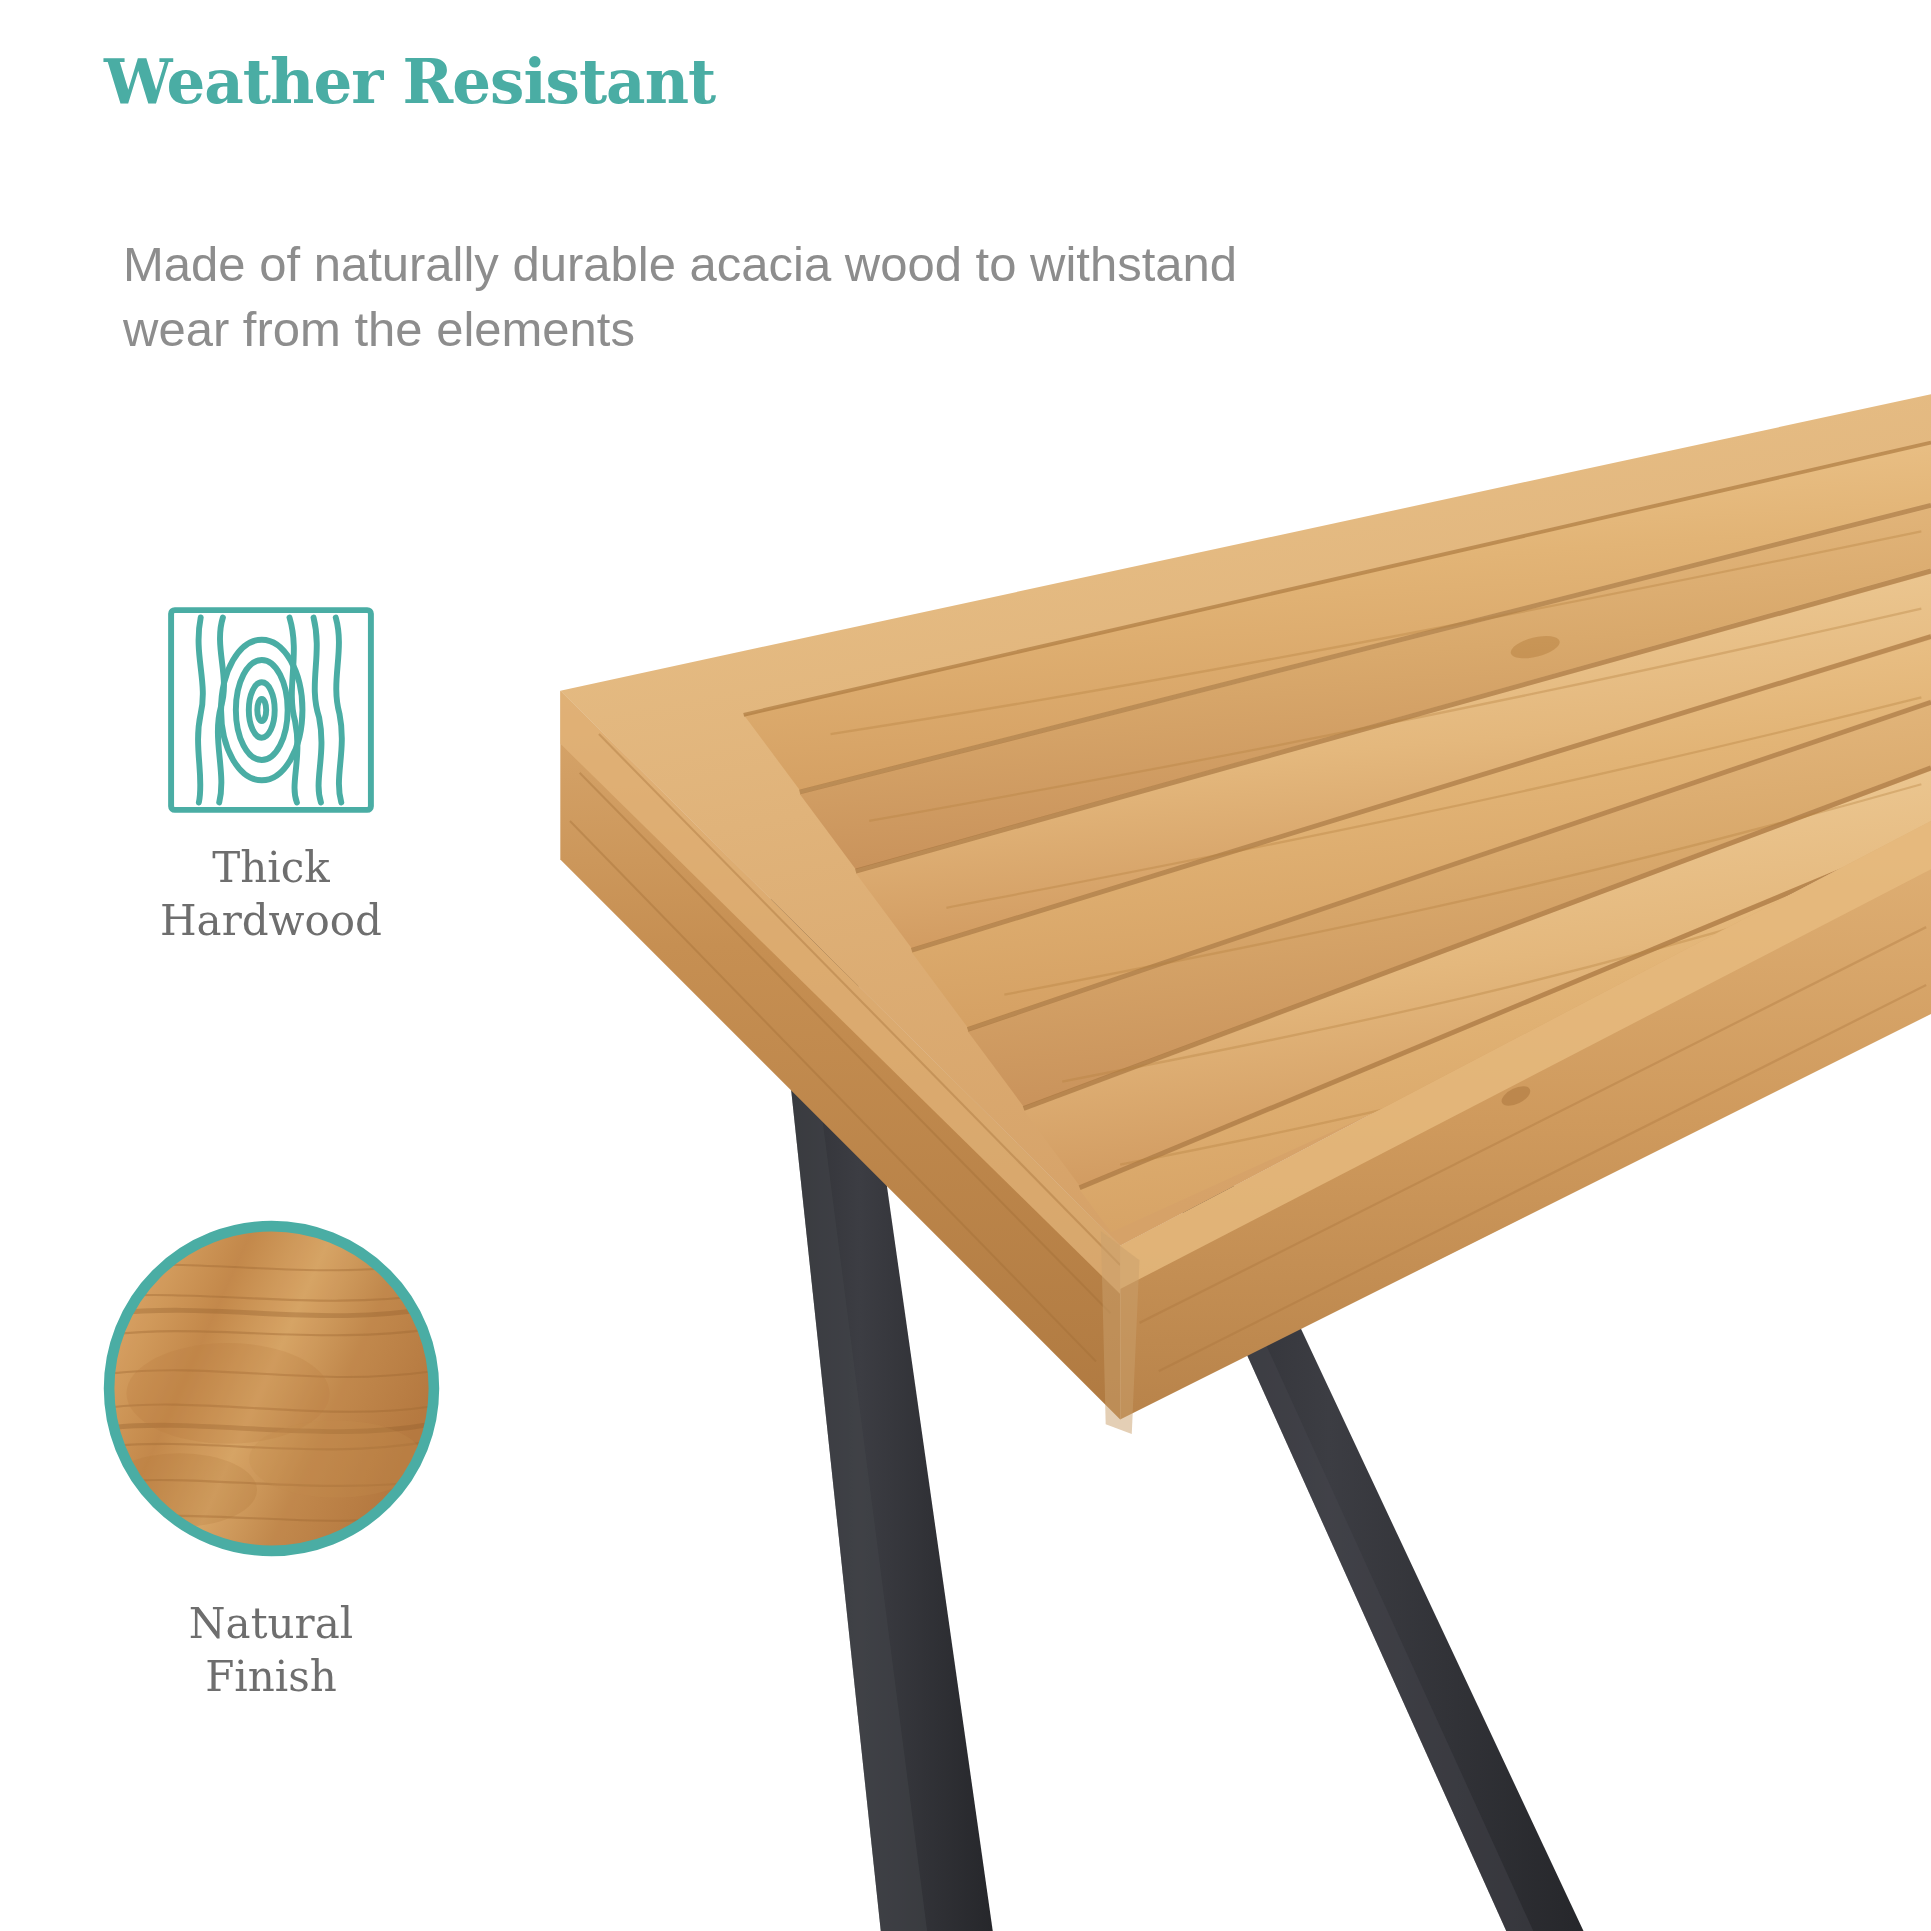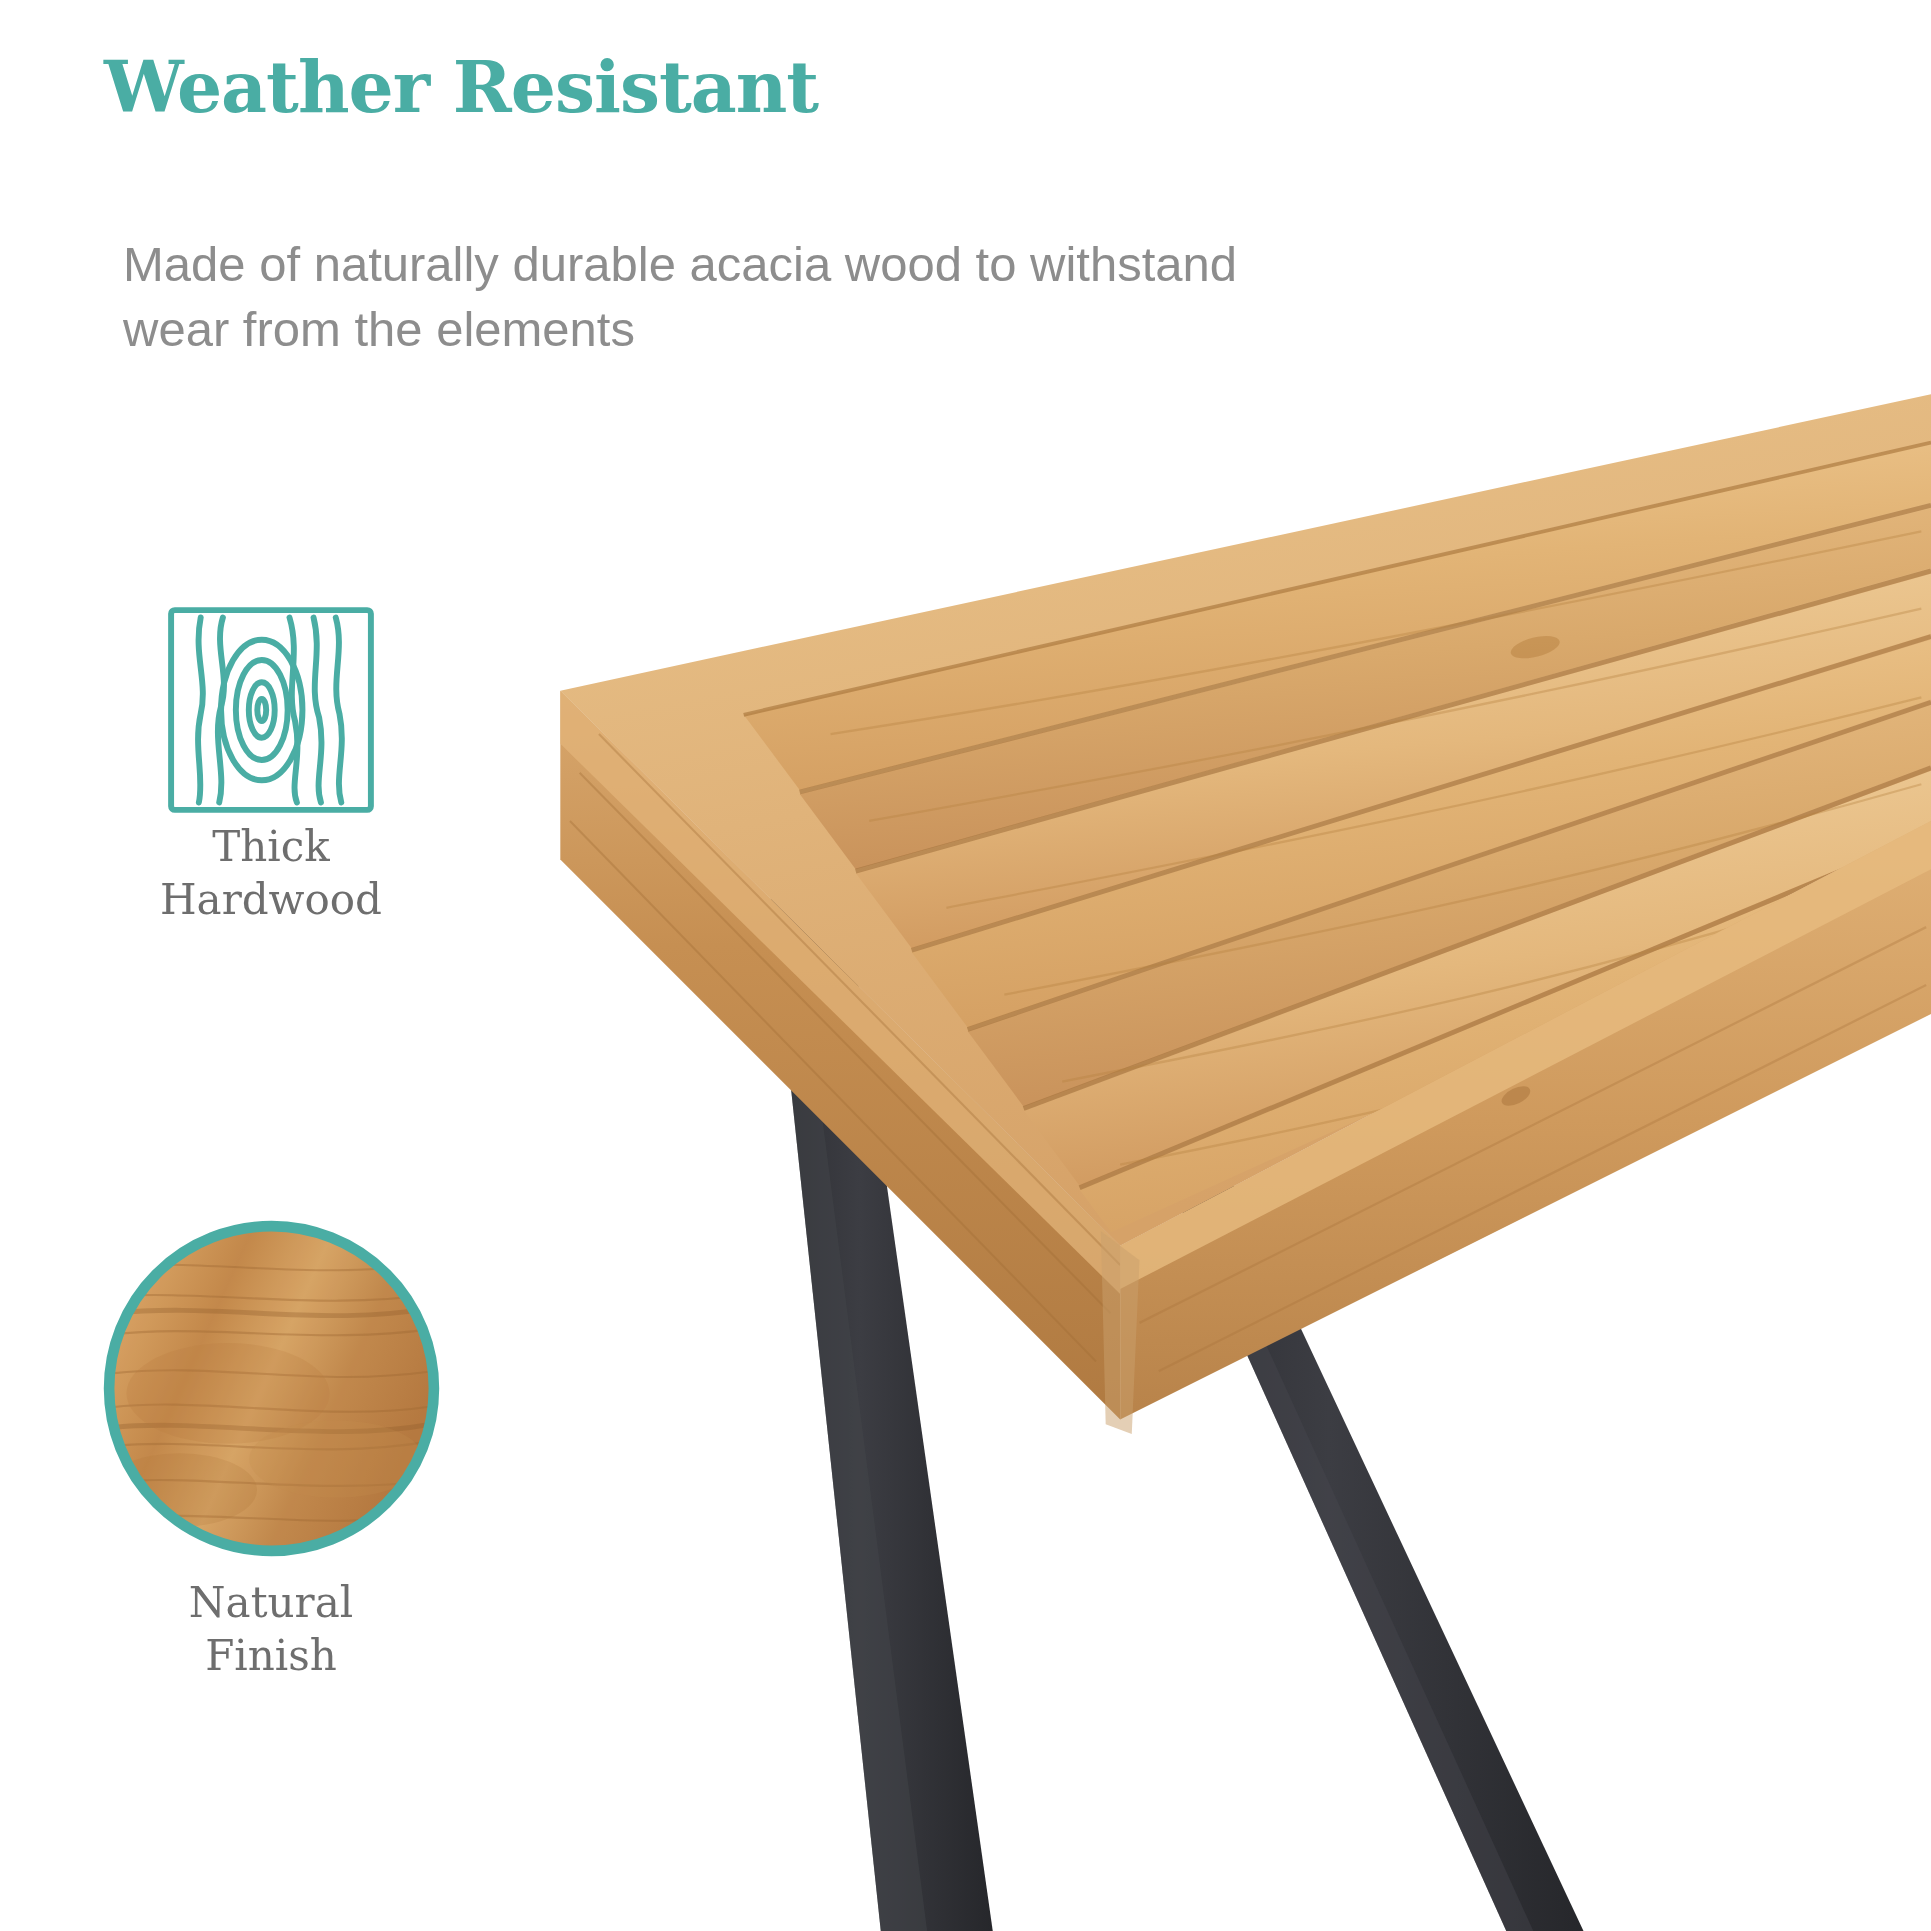--- a/index.html
+++ b/index.html
@@ -23,21 +23,21 @@
     background: #ffffff;
   }
 
   
   .headline {
     position: absolute;
     left: 104px;
     top: 50px;
     font-family: "DejaVu Serif", serif;
     font-weight: bold;
-    font-size: 71px;
+    font-size: 61px;
     line-height: 1.05;
     letter-spacing: -1px;
     color: #4aada4;
     white-space: nowrap;
   }
   .subhead {
     position: absolute;
     left: 123px;
     top: 232px;
     width: 1139px;
@@ -55,20 +55,21 @@
     width: 406px;
   }
   #feature-hardwood { left: 68px; top: 599px; }
   #feature-finish   { left: 68px; top: 1200px; }
 
   .feature-label {
     font-family: "DejaVu Serif", serif;
     font-size: 42px;
     line-height: 1.25;
     color: #6e6e6e;
+    margin-top: 21px;
     white-space: pre-line;
   }
 
   .icon-wrap {
     width: 406px;
     display: flex;
     justify-content: center;
     align-items: center;
   }
 

